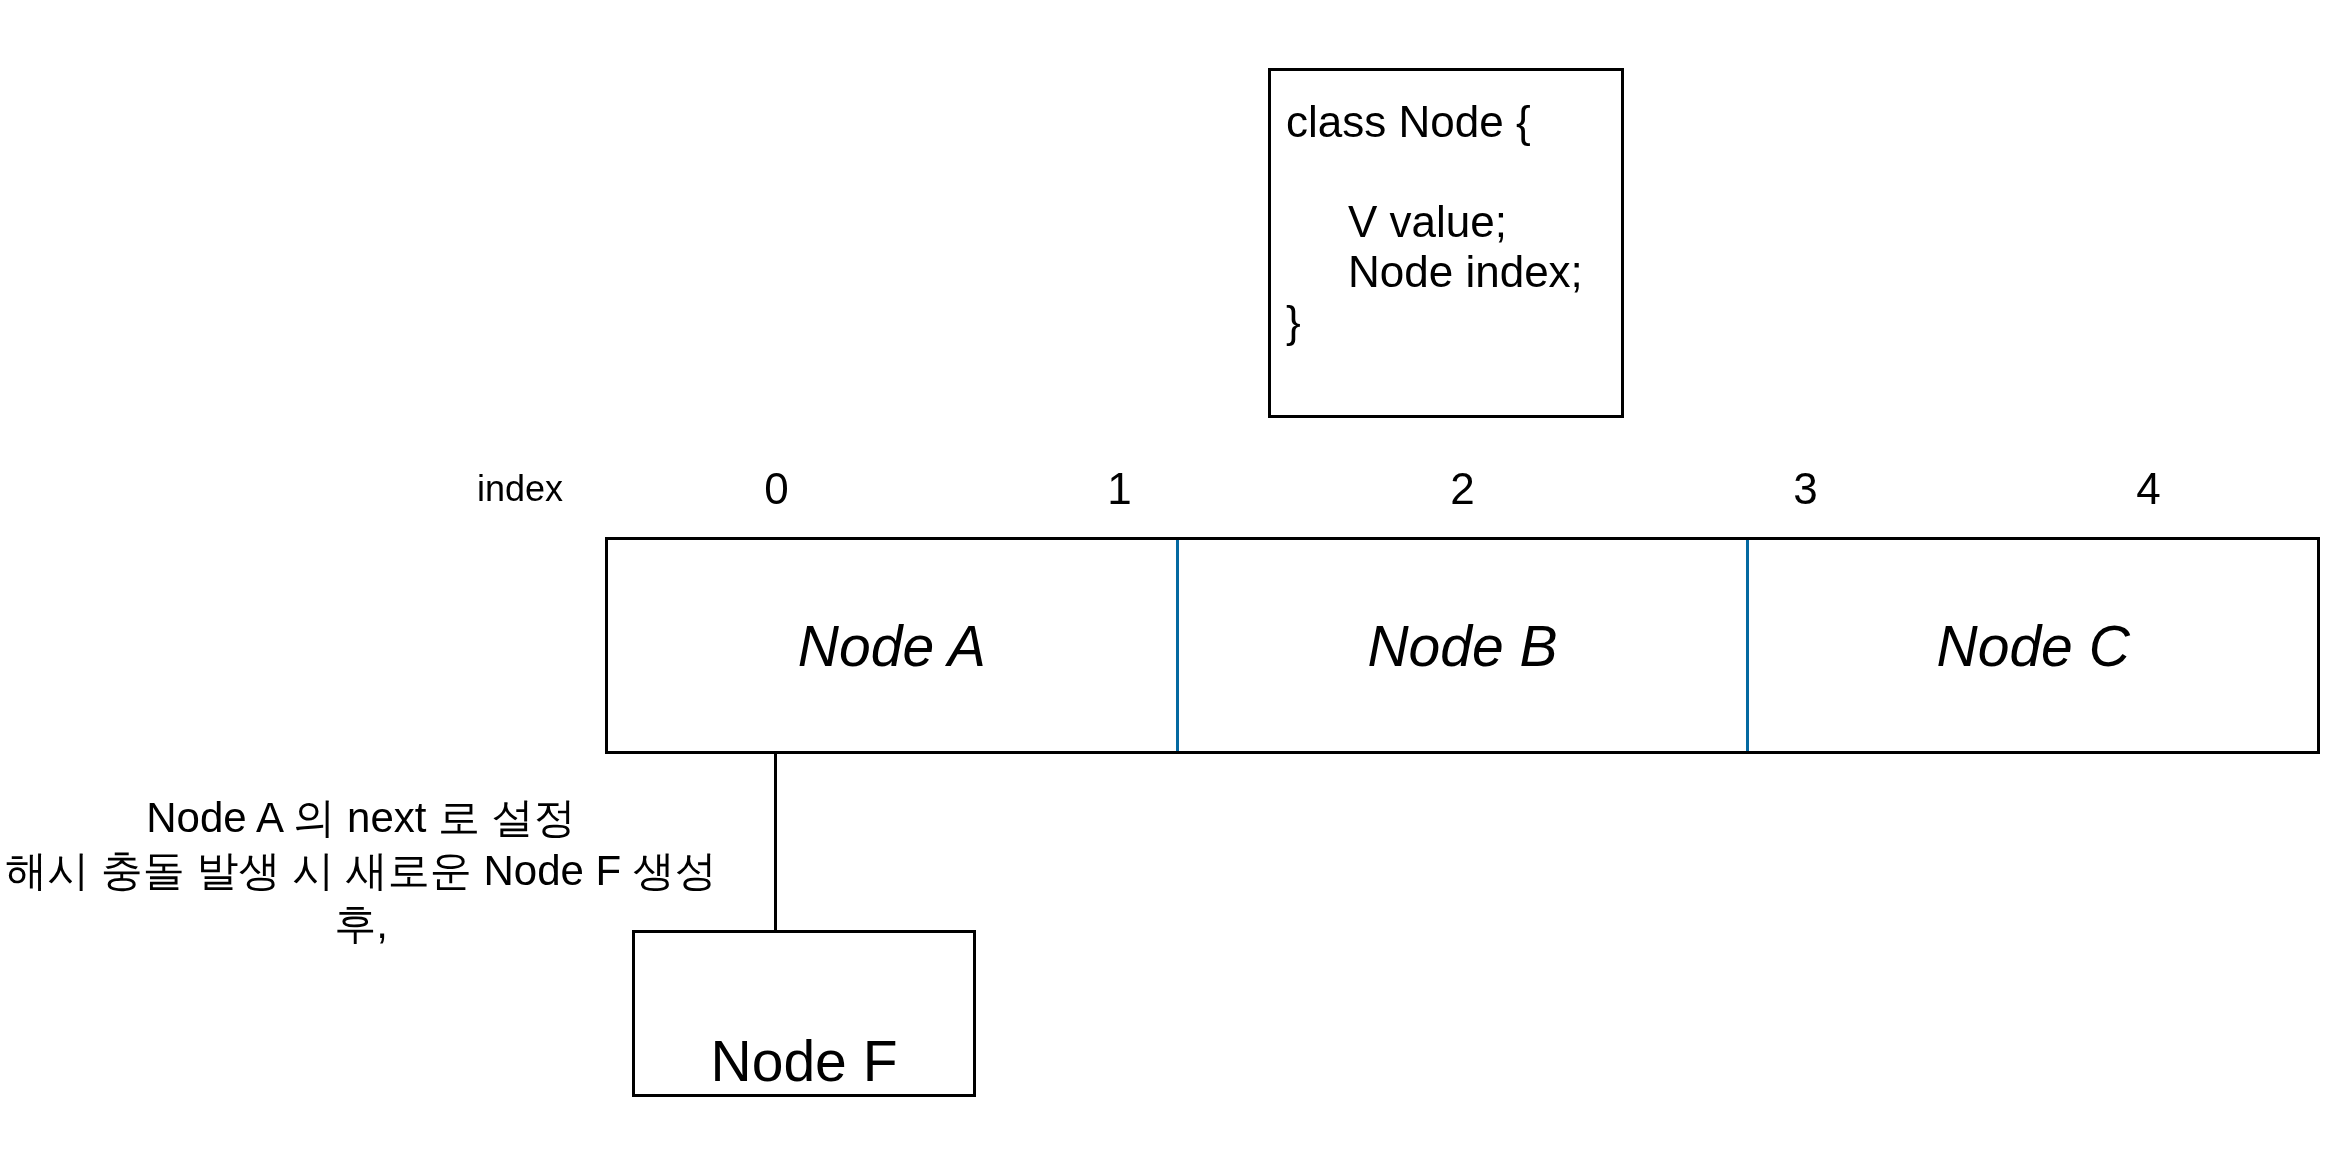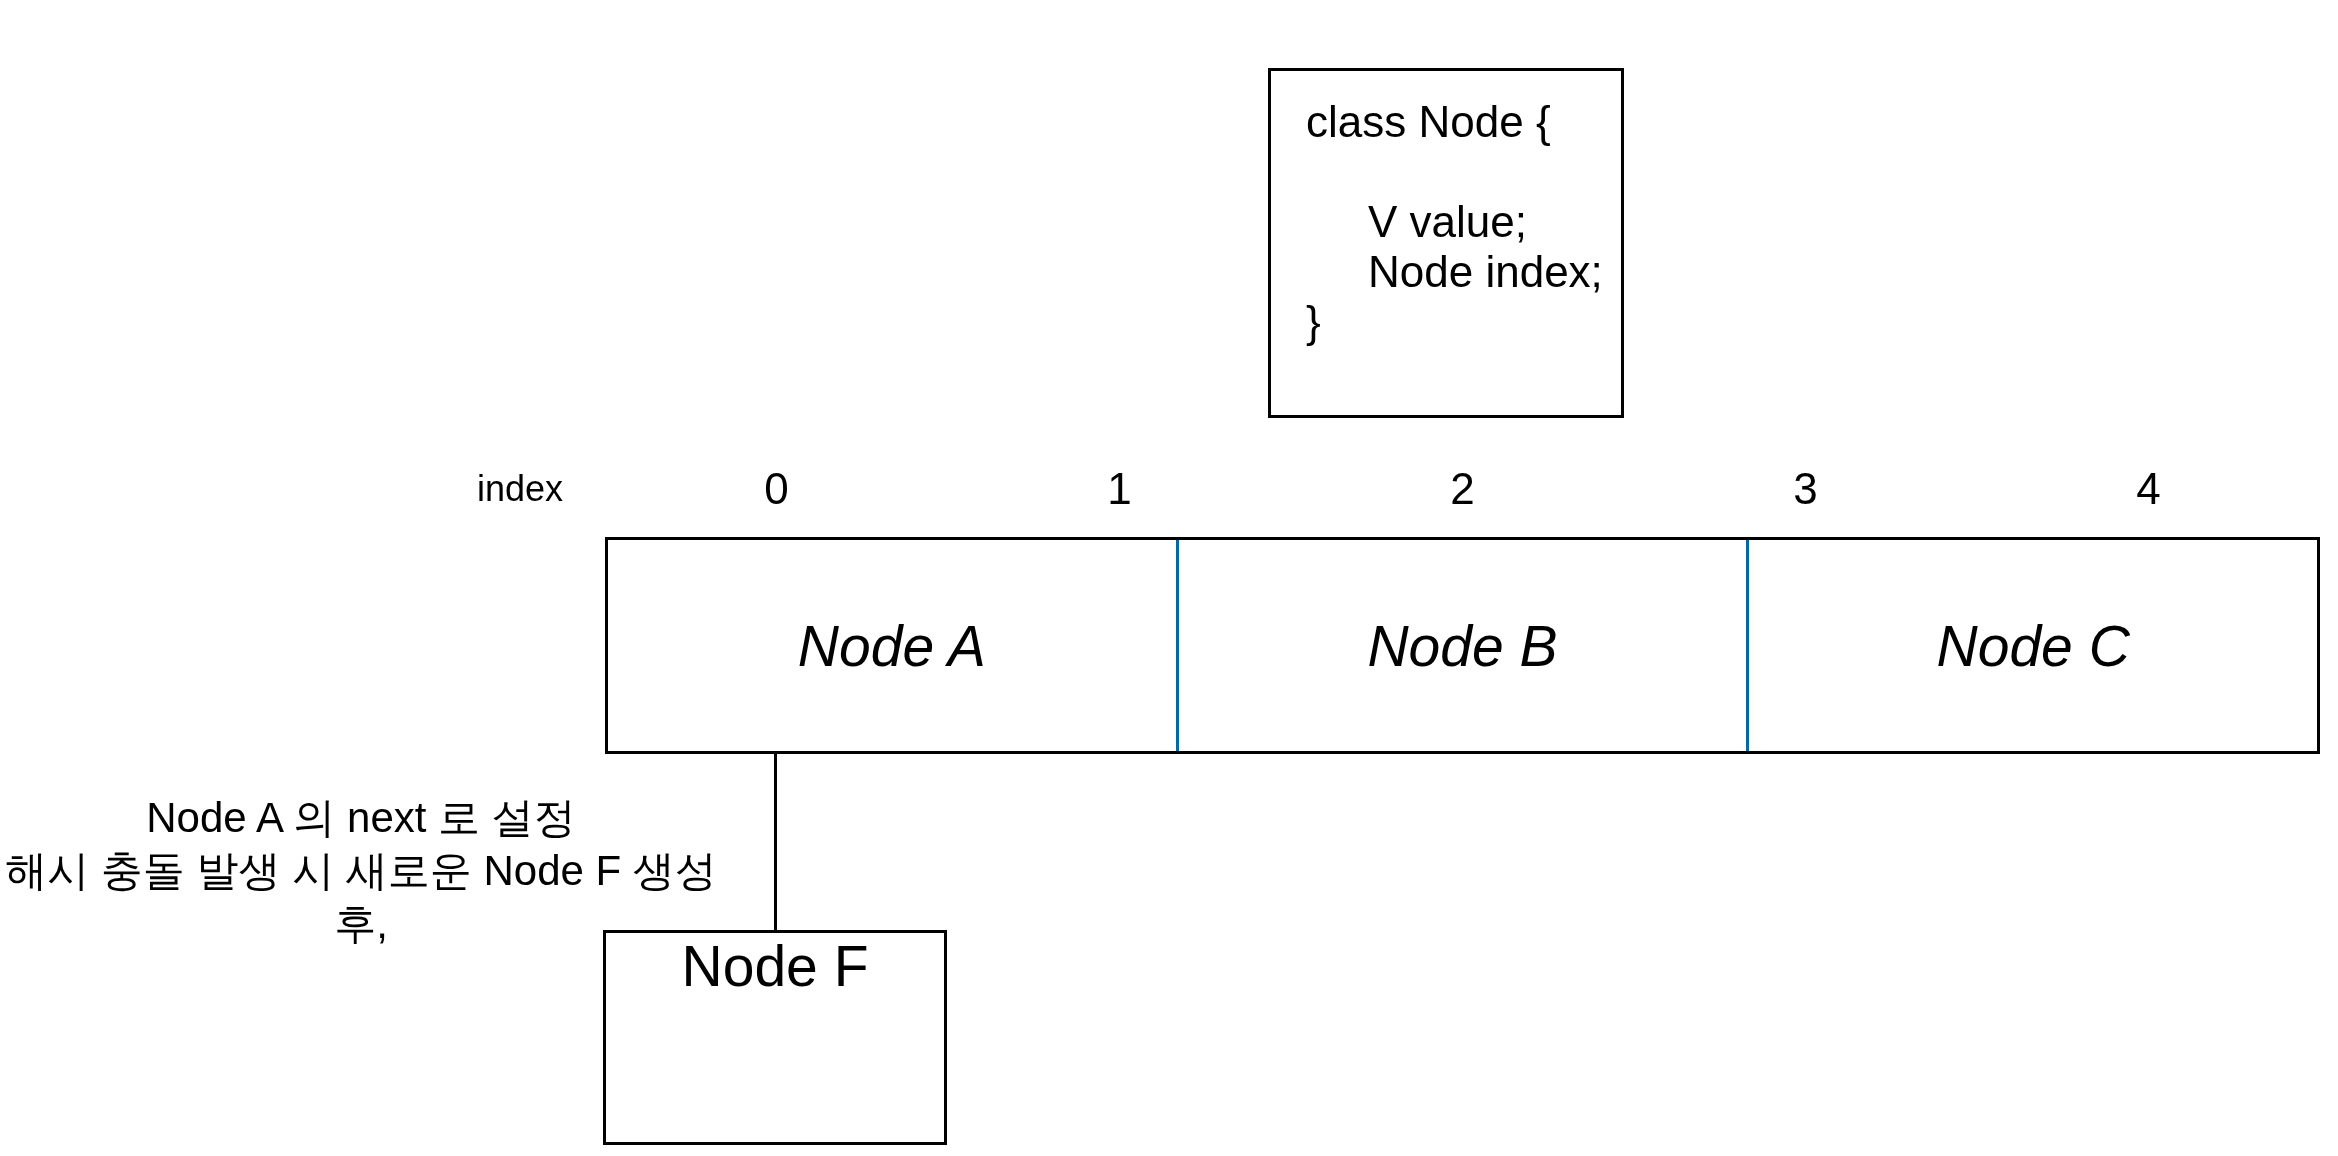--- a/index.html
+++ b/index.html
@@ -28,21 +28,20 @@
     top: 68px;
     width: 356px;
     height: 350px;
     padding: 26px 10px 0 15px;
     font-size: 44px;
     line-height: 50px;
   }
   .code-line {
     white-space: pre;
     min-height: 50px;
-    margin-left: 20px;
   }
   .code-line.indent {
     padding-left: 62px;
   }
   
   .index-label {
     position: absolute;
     top: 464px;
     left: 307px;
     width: 256px;
@@ -96,26 +95,26 @@
     position: absolute;
     left: 5px;
     top: 791px;
     width: 712px;
     text-align: center;
     font-size: 42px;
     line-height: 53px;
   }
   
   .nodef-box {
-    left: 603px;
+    left: 632px;
     top: 930px;
     width: 344px;
-    height: 215px;
+    height: 167px;
     display: flex;
-    align-items: flex-start;
+    align-items: flex-end;
     justify-content: center;
     font-size: 57px;
   }
 </style>
 </head>
 <body>
 
 <div class="canvas">
 
   <div class="box class-box">

